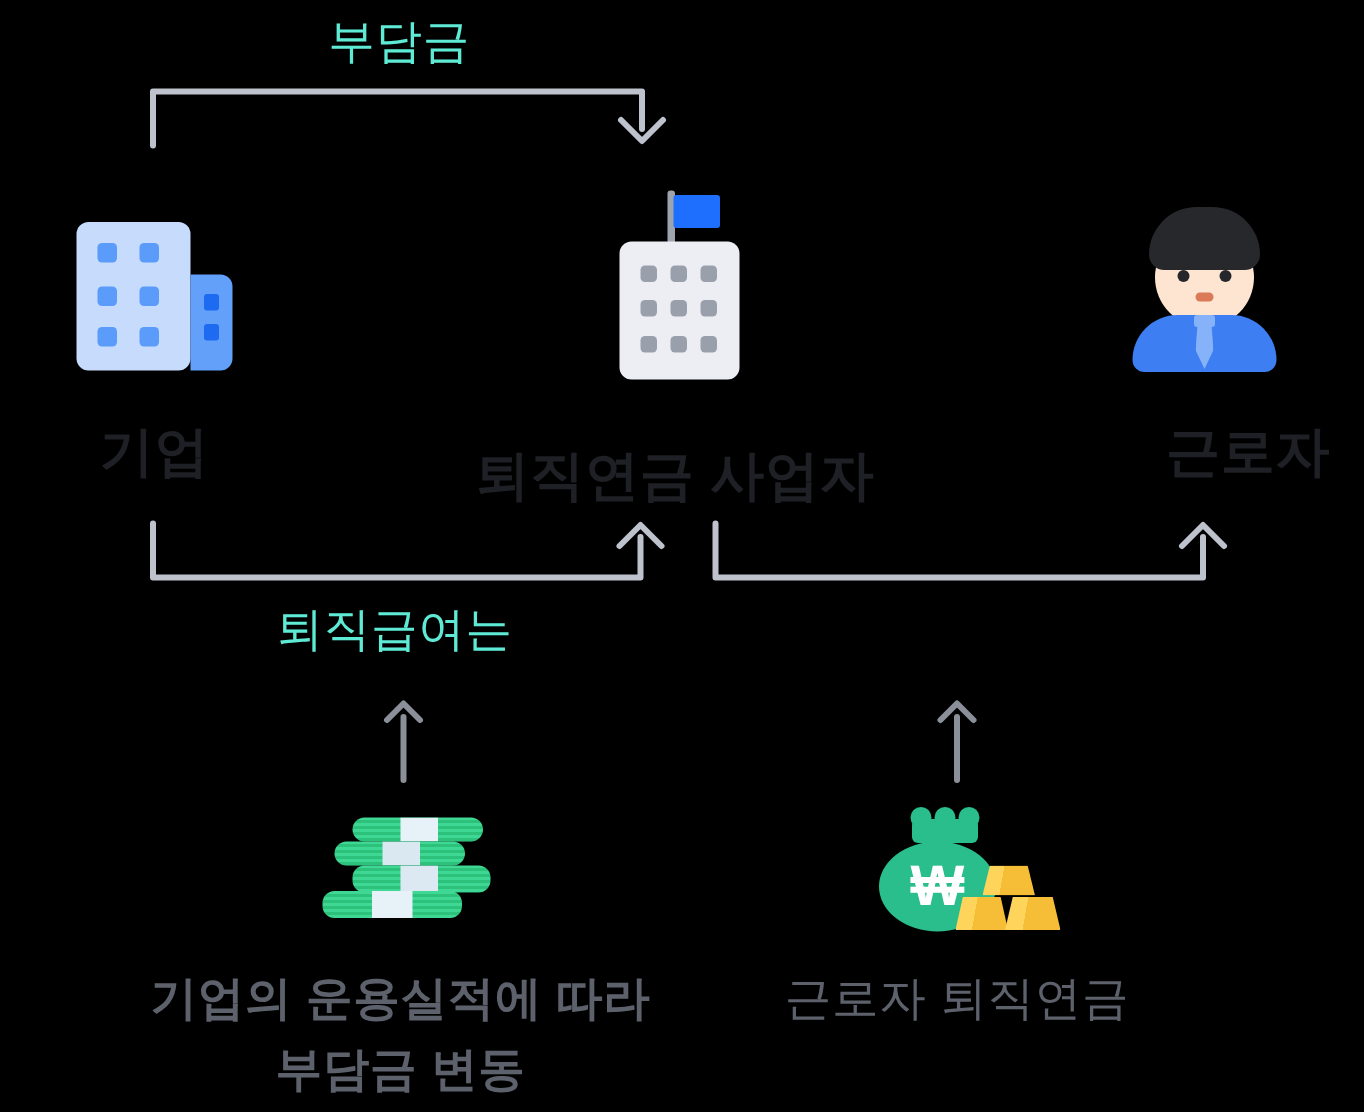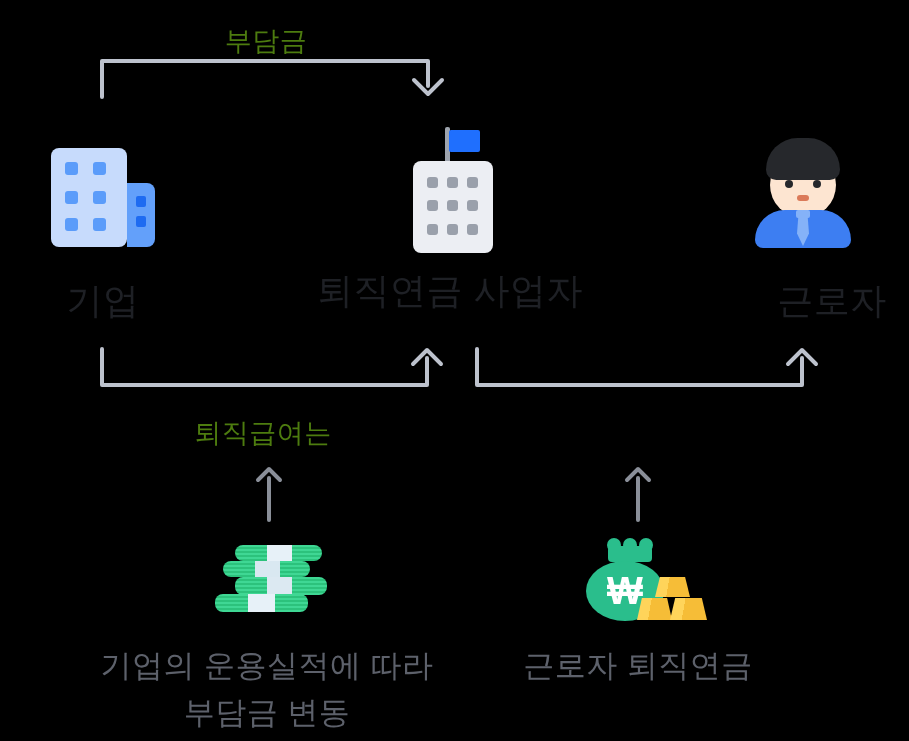--- a/index.html
+++ b/index.html
@@ -4,25 +4,25 @@
 <style>
   html,body{margin:0;padding:0;background:#000;}
   .canvas{
     position:relative;width:909px;height:741px;background:#000;overflow:hidden;
     font-family:"Liberation Sans","DejaVu Sans",sans-serif;
   }
   .abs{position:absolute;}
   
   .flow-label{
     position:absolute;transform:translateX(-50%);white-space:nowrap;
-    font-size:27px;font-weight:500;color:#4d7c0f;letter-spacing:0.5px;margin-top:16px;
+    font-size:31px;font-weight:500;color:#5eead4;letter-spacing:0.5px;
   }
   .entity-label{
     position:absolute;transform:translateX(-50%);white-space:nowrap;
-    font-size:36px;font-weight:400;color:#1e2025;letter-spacing:0.5px;
+    font-size:36px;font-weight:700;color:#1e2025;letter-spacing:0.5px;
   }
   .note-text{
     position:absolute;transform:translateX(-50%);text-align:center;white-space:nowrap;
     font-size:31px;font-weight:500;color:#5d616b;line-height:47px;letter-spacing:0.5px;
   }
   
   svg.connectors{position:absolute;left:0;top:0;width:909px;height:741px;}
   
   .company-icon{left:51px;top:148px;width:104px;height:99px;}
   .co-main{position:absolute;left:0;top:0;width:76px;height:99px;background:#c7dbfc;border-radius:8px;}
@@ -132,21 +132,21 @@
     <div class="wk-hair"></div>
     <div class="wk-eye" style="left:30px;"></div>
     <div class="wk-eye" style="left:58px;"></div>
     <div class="wk-mouth"></div>
     <div class="wk-body"></div>
     <div class="wk-tie-knot"></div>
     <div class="wk-tie"></div>
   </div>
 
   <div class="entity-label" style="left:103px;top:277px;">기업</div>
-  <div class="entity-label" style="left:450px;top:267px;">퇴직연금 사업자</div>
+  <div class="entity-label" style="left:450px;top:293px;">퇴직연금 사업자</div>
   <div class="entity-label" style="left:804px;top:277px;margin-left:28px;">근로자</div>
 
   <div class="abs money-stack-icon">
     <div class="bill" style="left:21px;top:0;width:87px;height:16px;">
       <div class="band" style="left:32px;width:25px;background:#e7f1f8;"></div>
     </div>
     <div class="bill" style="left:9px;top:16px;width:87px;height:16px;">
       <div class="band" style="left:32px;width:25px;background:#d9e8f1;"></div>
     </div>
     <div class="bill" style="left:21px;top:32px;width:92px;height:18px;">
@@ -162,21 +162,21 @@
     <div class="bag-scallop" style="left:37px;"></div>
     <div class="bag-scallop" style="left:53px;"></div>
     <div class="bag-neck"></div>
     <div class="bag-body"></div>
     <div class="bag-won">₩</div>
     <div class="gold" style="left:69px;top:39px;width:35px;height:20px;"></div>
     <div class="gold" style="left:51px;top:60px;width:35px;height:22px;"></div>
     <div class="gold" style="left:84px;top:60px;width:37px;height:22px;"></div>
   </div>
 
-  <div class="note-text" style="left:267px;top:642px;">
+  <div class="note-text" style="left:267px;top:642px;font-weight:bold;">
     <div>기업의 운용실적에 따라</div>
     <div>부담금 변동</div>
   </div>
   <div class="note-text" style="left:638px;top:642px;">
     <div>근로자 퇴직연금</div>
   </div>
 
 </div>
 
 </body></html>

